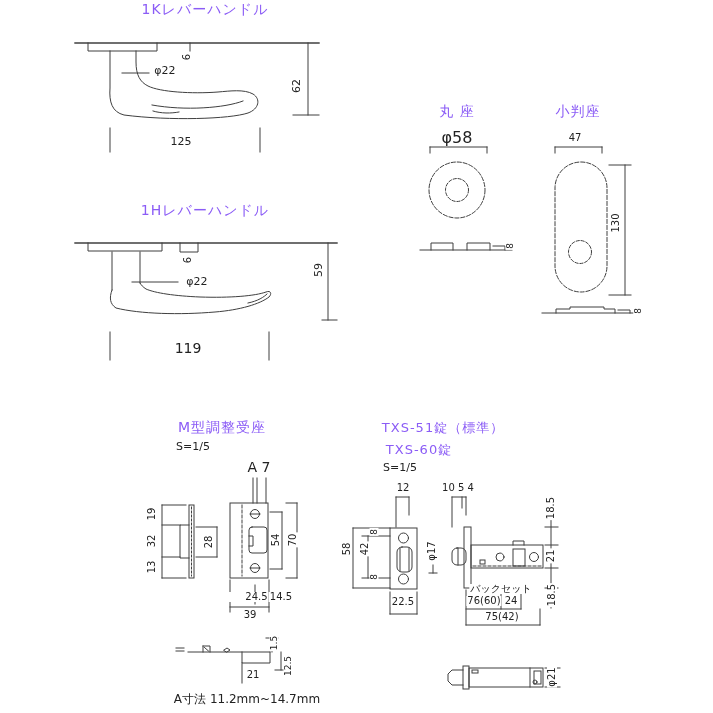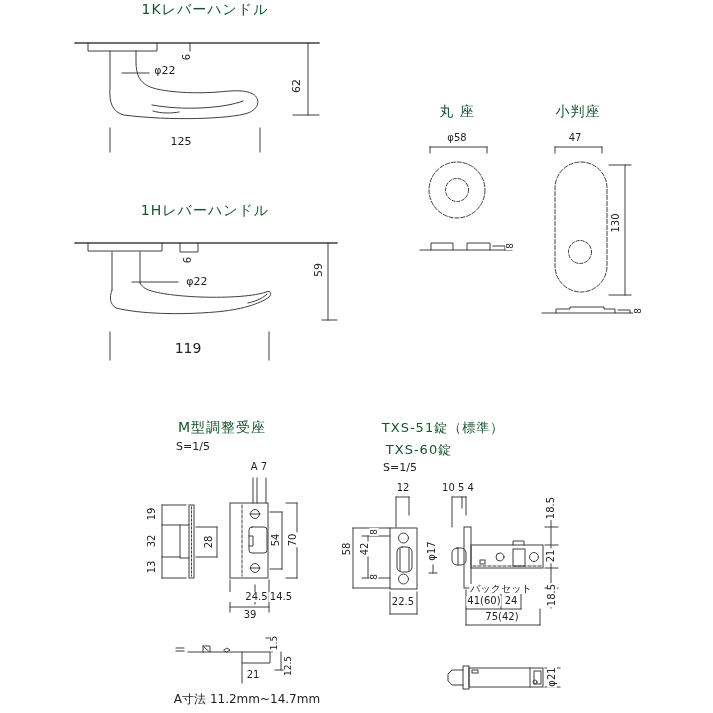--- a/index.html
+++ b/index.html
@@ -8,21 +8,21 @@
     font-family:"DejaVu Sans","Liberation Sans",sans-serif;
     color:#1f1f1f;overflow:hidden;
   }
   .stage svg{position:absolute;left:0;top:0;}
   .lbl{
     position:absolute;transform:translate(-50%,-50%);
     white-space:nowrap;line-height:1;background:#fff;padding:0 1px;
     color:#222;
   }
   .rot{transform:translate(-50%,-50%) rotate(-90deg);}
-  .ttl{background:transparent;color:#14532d;letter-spacing:1px;}
+  .ttl{background:transparent;color:#8b5cf6;letter-spacing:1px;}
 </style>
 </head>
 <body>
 
 <div class="stage">
 
   <svg width="713" height="713" viewBox="0 0 713 713">
     <g stroke="#3f3f3f" fill="none" stroke-width="1" stroke-linecap="square">
 
       <path d="M75,43 H319" stroke-width="1.4"></path>
@@ -132,31 +132,31 @@
   <div class="lbl rot" style="left:296px;top:86px;font-size:11px;">62</div>
   <div class="lbl" style="left:181px;top:141px;font-size:11px;">125</div>
 
   <div class="lbl ttl" style="left:205px;top:210px;font-size:14px;">1Hレバーハンドル</div>
   <div class="lbl rot" style="left:188px;top:260px;font-size:10px;">6</div>
   <div class="lbl" style="left:197px;top:281px;font-size:11px;">φ22</div>
   <div class="lbl rot" style="left:318px;top:270px;font-size:11px;">59</div>
   <div class="lbl" style="left:188px;top:348px;font-size:14px;">119</div>
 
   <div class="lbl ttl" style="left:457px;top:111px;font-size:14px;">丸 座</div>
-  <div class="lbl" style="left:457px;top:138px;font-size:10px;">φ58</div>
+  <div class="lbl" style="left:457px;top:138px;font-size:16px;">φ58</div>
   <div class="lbl rot" style="left:510px;top:246px;font-size:9px;">8</div>
 
   <div class="lbl ttl" style="left:578px;top:111px;font-size:14px;">小判座</div>
   <div class="lbl" style="left:575px;top:138px;font-size:10px;">47</div>
   <div class="lbl rot" style="left:616px;top:223px;font-size:10px;">130</div>
   <div class="lbl rot" style="left:638px;top:311px;font-size:9px;">8</div>
 
   <div class="lbl ttl" style="left:222px;top:427px;font-size:14px;">M型調整受座</div>
   <div class="lbl" style="left:193px;top:446px;font-size:11px;">S=1/5</div>
-  <div class="lbl" style="left:259px;top:467px;font-size:10px;">A 7</div>
+  <div class="lbl" style="left:259px;top:467px;font-size:14px;">A 7</div>
   <div class="lbl rot" style="left:152px;top:514px;font-size:10px;">19</div>
   <div class="lbl rot" style="left:152px;top:541px;font-size:10px;">32</div>
   <div class="lbl rot" style="left:152px;top:567px;font-size:10px;">13</div>
   <div class="lbl rot" style="left:209px;top:542px;font-size:10px;">28</div>
   <div class="lbl rot" style="left:276px;top:540px;font-size:10px;">54</div>
   <div class="lbl rot" style="left:293px;top:540px;font-size:10px;">70</div>
   <div class="lbl" style="left:243px;top:597px;font-size:10px;padding-left:28px;">24.5</div>
   <div class="lbl" style="left:281px;top:597px;font-size:10px;">14.5</div>
   <div class="lbl" style="left:250px;top:615px;font-size:10px;">39</div>
   <div class="lbl rot" style="left:274px;top:643px;font-size:9px;">1.5</div>
@@ -172,18 +172,18 @@
   <div class="lbl rot" style="left:347px;top:549px;font-size:10px;">58</div>
   <div class="lbl rot" style="left:365px;top:549px;font-size:10px;">42</div>
   <div class="lbl rot" style="left:374px;top:532px;font-size:9px;">8</div>
   <div class="lbl rot" style="left:374px;top:577px;font-size:9px;">8</div>
   <div class="lbl" style="left:403px;top:602px;font-size:10px;">22.5</div>
   <div class="lbl rot" style="left:432px;top:551px;font-size:10px;">φ17</div>
   <div class="lbl rot" style="left:551px;top:508px;font-size:10px;">18.5</div>
   <div class="lbl rot" style="left:551px;top:556px;font-size:10px;">21</div>
   <div class="lbl rot" style="left:552px;top:595px;font-size:10px;">18.5</div>
   <div class="lbl" style="left:501px;top:589px;font-size:10px;">バックセット</div>
-  <div class="lbl" style="left:484px;top:601px;font-size:10px;">41(60)</div>
+  <div class="lbl" style="left:484px;top:601px;font-size:10px;">76(60)</div>
   <div class="lbl" style="left:511px;top:601px;font-size:10px;">24</div>
   <div class="lbl" style="left:502px;top:617px;font-size:10px;">75(42)</div>
   <div class="lbl rot" style="left:552px;top:677px;font-size:10px;">φ21</div>
 
 </div>
 
 </body></html>

